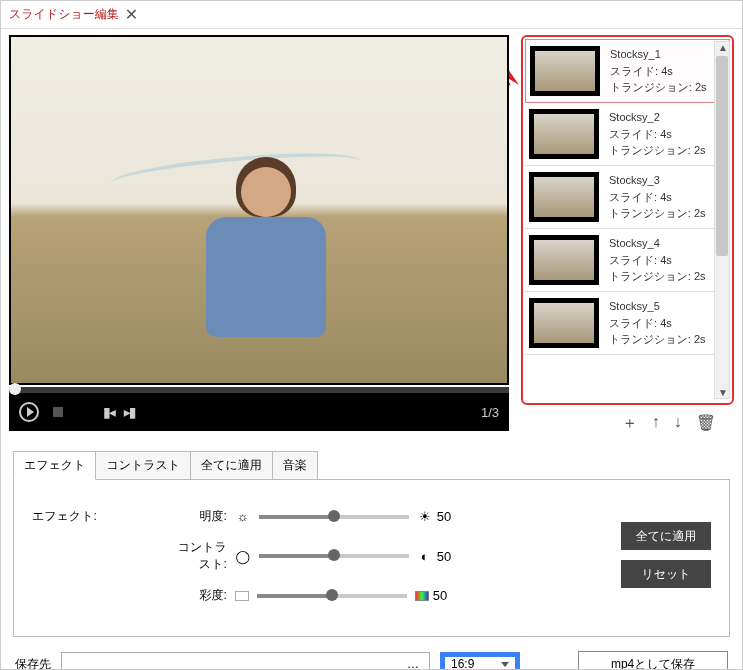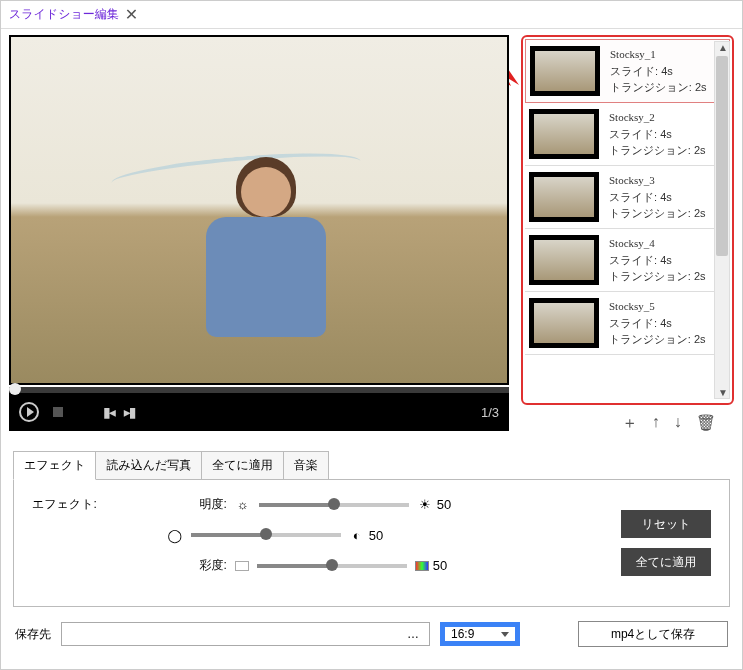--- a/index.html
+++ b/index.html
@@ -13,21 +13,21 @@
     overflow: hidden;
     border: 1px solid #ccc;
   }
   .titlebar {
     display: flex;
     align-items: center;
     padding: 4px 8px;
     border-bottom: 1px solid #ddd;
     height: 28px;
   }
-  .titlebar .title { font-size: 12px; color: #6d28d9; }
+  .titlebar .title { font-size: 12px; color: #b91c1c; }
   .titlebar .annotation { color: #e03030; font-size: 14px; margin-left: 30px; flex: 1; }
   .titlebar .close-x { font-size: 16px; color: #555; cursor: pointer; padding: 0 6px; }
 
   .upper {
     display: flex;
     padding: 6px 8px 4px 8px;
     position: relative;
   }
   .preview-col { flex: 0 0 506px; position: relative; }
   .preview {
@@ -110,21 +110,21 @@
   .thumb-item.selected { border: 1px solid #e08080; background:#fefcfc;}
   .thumb-img {
     width: 70px; height: 50px; background: #000; border: 3px solid #000;
     display:flex; align-items:center; justify-content:center;
   }
   .thumb-inner {
     width: 60px; height: 40px;
     background: linear-gradient(to bottom,#d8d4c8 0%,#a89878 100%);
   }
   .thumb-meta { margin-left: 10px; font-size: 11px; color:#333; line-height:1.5;}
-  .thumb-meta .name { font-weight: normal; font-family: Liberation Serif, serif; }
+  .thumb-meta .name { font-weight: normal; }
   .scroll-rail {
     position: absolute; right: 2px; top: 4px; width: 16px; height: 358px;
     background: #f0f0f0; border:1px solid #ddd;
   }
   .scroll-thumb {
     position: absolute; left:1px; top: 14px; width: 12px; height: 200px;
     background: #c8c8c8; border-radius:2px;
   }
   .scroll-arrow { position:absolute; left:3px; font-size:10px; color:#555;}
   .scroll-arrow.up{top:0;} .scroll-arrow.down{bottom:0;}
@@ -141,21 +141,21 @@
 
   .tabs-wrap { padding: 8px 12px 4px 12px; }
   .tabs { display:flex;align-items:center; }
   .tab {
     border:1px solid #bbb; padding:5px 10px; font-size:12px;
     background:#f6f6f6; cursor:pointer; position:relative; top:1px;
   }
   .tab.active { background:#fff; border-bottom:1px solid #fff;}
   .tab + .tab { border-left:none;}
   .tab-panel {
-    border:1px solid #bbb; padding: 16px 18px 18px 18px;
+    border:1px solid #bbb; padding: 28px 18px 18px 18px;
     display:flex; align-items:flex-start;
   }
   .effect-left { display:flex; align-items:center; gap:12px;}
   .effect-label { font-size:12px; }
   .effect-select {
     width:140px; height:24px; border:1px solid #aaa; background:#fff;
     display:flex; align-items:center; justify-content:space-between;
     padding:0 6px; font-size:12px; cursor:pointer;
   }
   .caret-down {
@@ -310,41 +310,42 @@
       <span>↑</span>
       <span>↓</span>
       <span>🗑</span>
     </div>
   </div>
 </div>
 
 <div class="tabs-wrap">
   <div class="tabs">
     <div class="tab active">エフェクト</div>
-    <div class="tab">読み込んだ写真</div>
+    <div class="tab">コントラスト</div>
     <div class="tab">全てに適用</div>
     <div class="tab">音楽</div>
   </div>
   <div class="tab-panel">
     <div class="effect-left">
       <span class="effect-label">エフェクト:</span>
     </div>
 
     <div class="sliders">
       <div class="slider-row">
         <div class="slider-label">明度:</div>
         <span class="icon-chip">☼</span>
         <div class="slider-track">
           <div class="slider-fill" style="width:50%"></div>
           <div class="slider-knob" style="left:calc(50% - 6px)"></div>
         </div>
         <span class="icon-chip">☀</span>
         <span class="slider-value">50</span>
       </div>
       <div class="slider-row">
+        <div class="slider-label">コントラスト:</div>
         <span class="icon-chip">◯</span>
         <div class="slider-track">
           <div class="slider-fill" style="width:50%"></div>
           <div class="slider-knob" style="left:calc(50% - 6px)"></div>
         </div>
         <span class="icon-chip">◐</span>
         <span class="slider-value">50</span>
       </div>
       <div class="slider-row">
         <div class="slider-label">彩度:</div>
@@ -352,22 +353,22 @@
         <div class="slider-track">
           <div class="slider-fill" style="width:50%"></div>
           <div class="slider-knob" style="left:calc(50% - 6px)"></div>
         </div>
         <span class="icon-chip" style="background:linear-gradient(90deg,#f33,#3f3,#33f);width:14px;height:10px;border:1px solid #888;"></span>
         <span class="slider-value">50</span>
       </div>
     </div>
 
     <div class="right-buttons">
+      <div class="dark-btn">全てに適用</div>
       <div class="dark-btn">リセット</div>
-      <div class="dark-btn">全てに適用</div>
     </div>
   </div>
 </div>
 
 <div class="save-row">
   <span>保存先</span>
   <div class="path-input">
     <span class="path-dots">…</span>
   </div>
   <div class="ratio-select">

